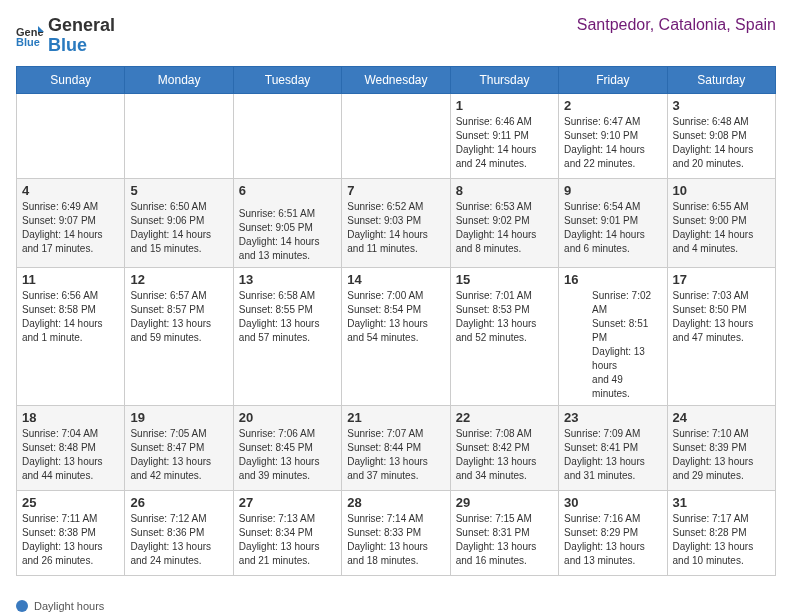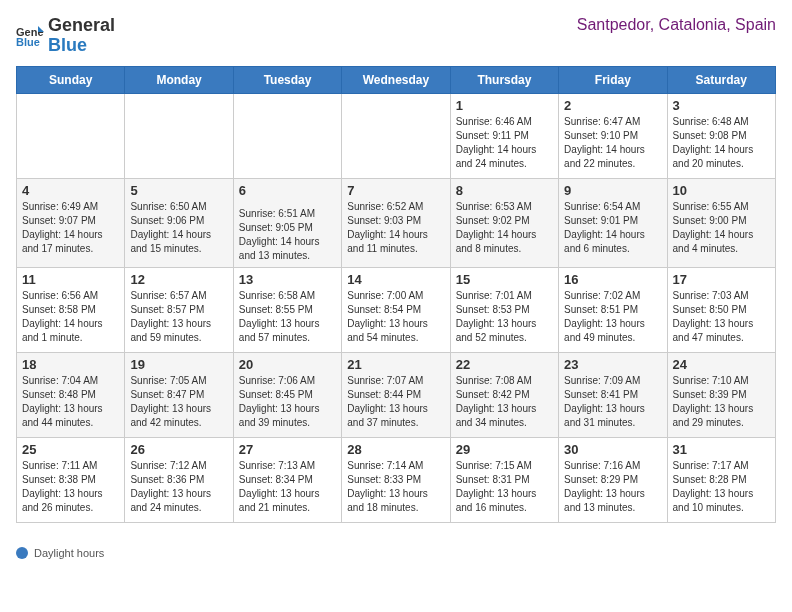--- a/index.html
+++ b/index.html
@@ -54,21 +54,21 @@
       width: 100%;
       border-collapse: collapse;
       font-size: 11px;
     }
     thead th {
       background: #3a7abf;
       color: #fff;
       text-align: center;
       padding: 6px 4px;
       font-size: 12px;
-      font-weight: bold;
+      font-weight: normal;
       border: 1px solid #2a6aaf;
     }
     tbody td {
       border: 1px solid #ccc;
       vertical-align: top;
       padding: 4px 5px;
       height: 85px;
       width: calc(100% / 7);
       background: #fff;
     }
@@ -253,21 +253,21 @@
         </td>
         <td>
           <div class="day-number">15</div>
           <div class="day-info" style="white-space: pre-line;">Sunrise: 7:01 AM
 Sunset: 8:53 PM
 Daylight: 13 hours
 and 52 minutes.</div>
         </td>
         <td>
           <div class="day-number">16</div>
-          <div class="day-info" style="white-space: pre-line;">Sunrise: 7:02 AM
+          <div class="day-info" style="white-space: pre-line; margin-left: 28px;">Sunrise: 7:02 AM
 Sunset: 8:51 PM
 Daylight: 13 hours
 and 49 minutes.</div>
         </td>
         <td>
           <div class="day-number">17</div>
           <div class="day-info" style="white-space: pre-line;">Sunrise: 7:03 AM
 Sunset: 8:50 PM
 Daylight: 13 hours
 and 47 minutes.</div>

